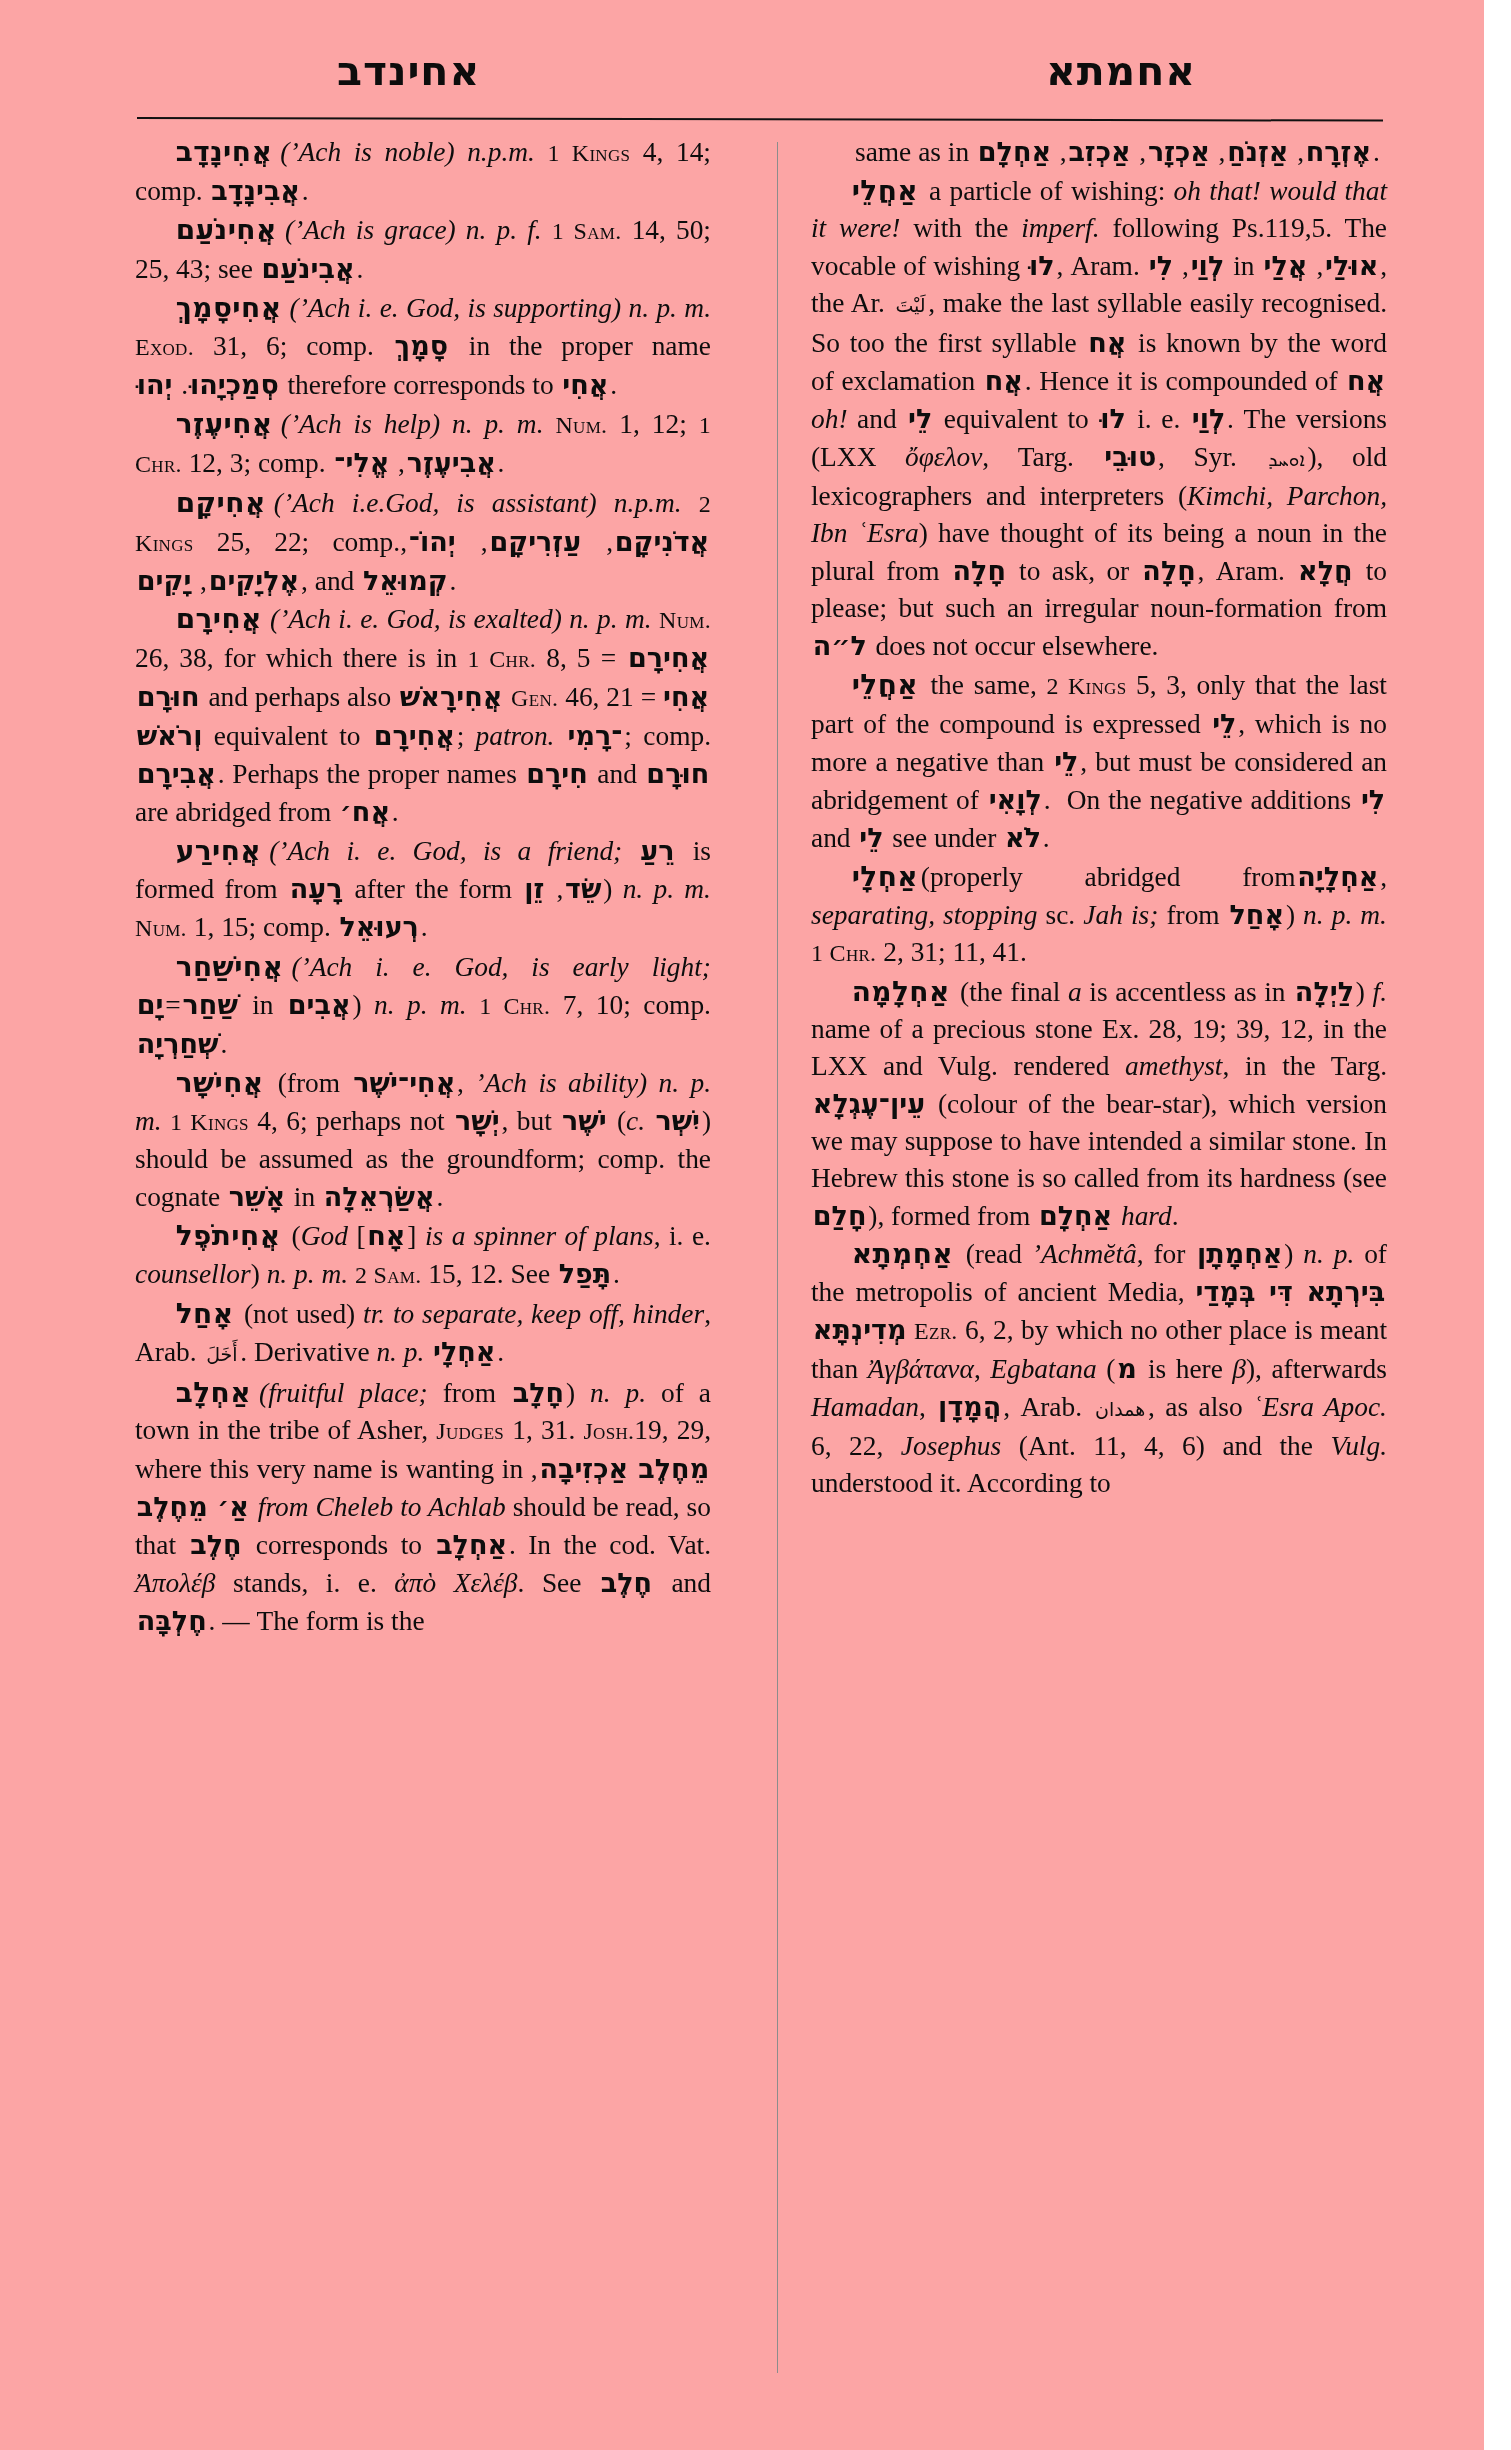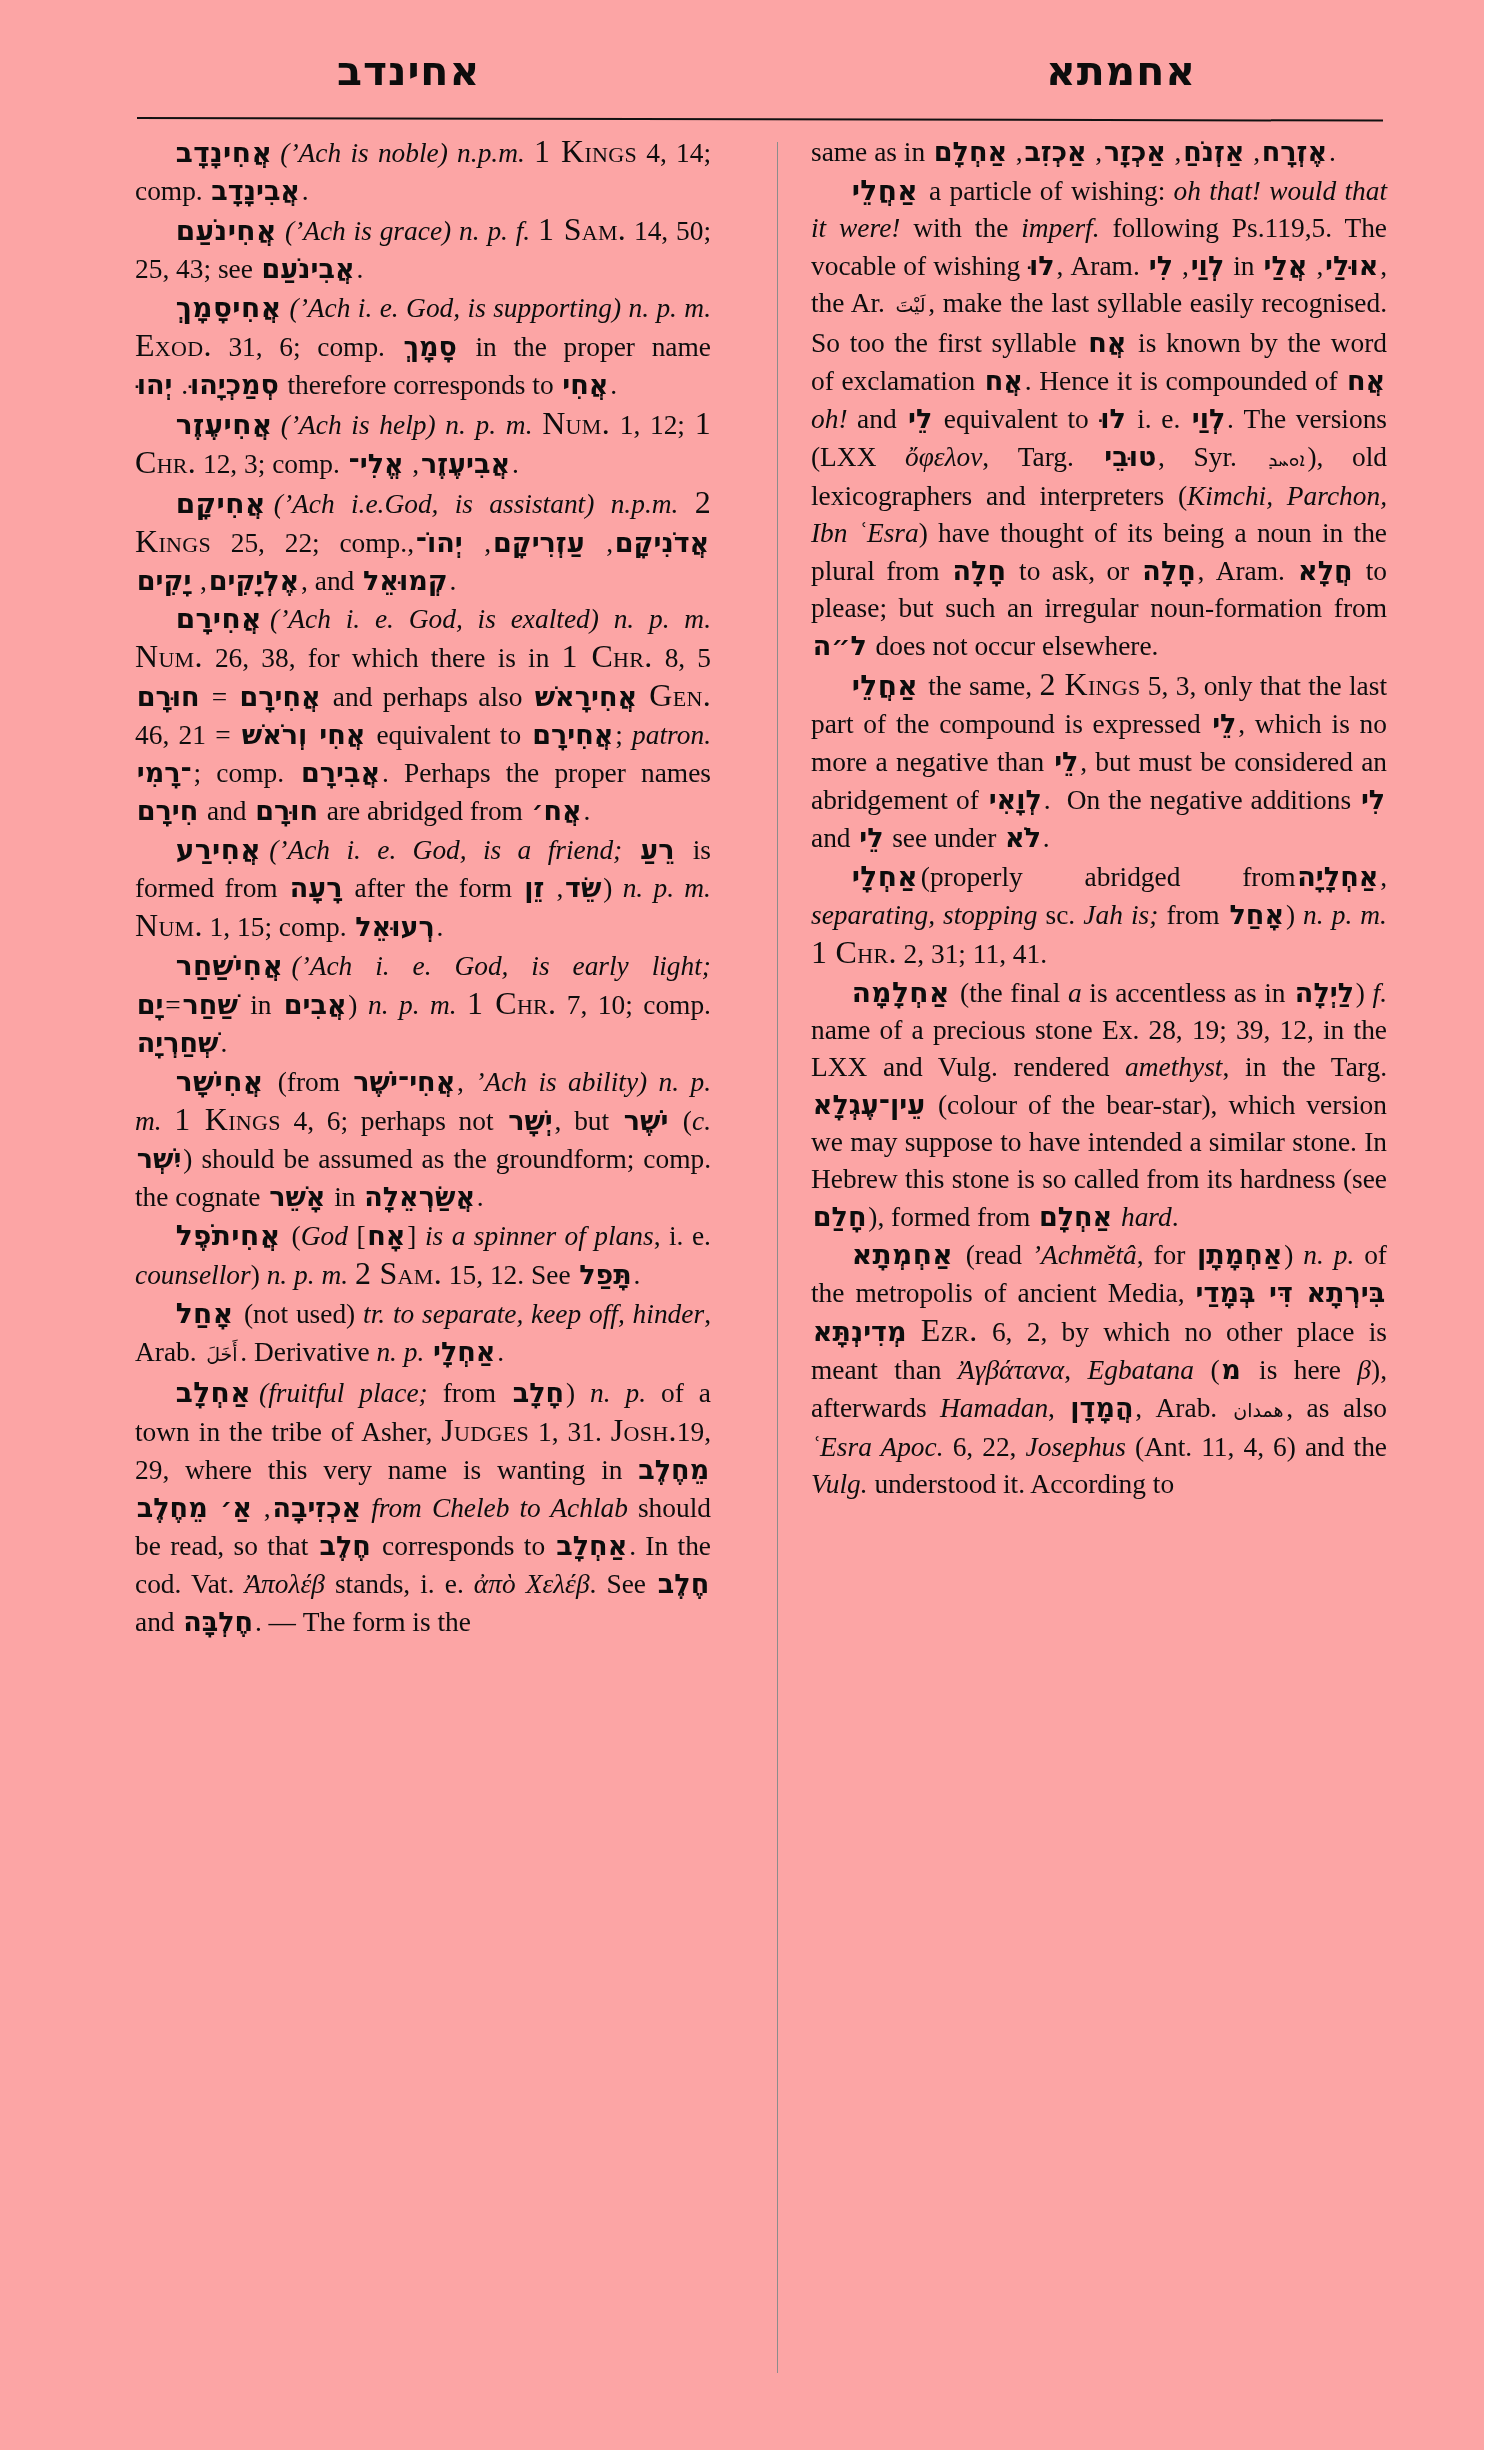--- a/index.html
+++ b/index.html
@@ -54,21 +54,21 @@
   
   .entry{
     margin:0 0 0.9px 0;
     font-size:27.4px;
     line-height:37px;
     text-align:justify;
     text-justify:inter-word;
     hyphens:none;
     text-indent:38px;
   }
-  .entry.cont{text-indent:0;}
+  .entry.cont{text-indent:0;margin-left:44px;}
   .hw{
     font-family:"DejaVu Sans","Liberation Sans",sans-serif;
     font-size:28px;font-weight:700;
     direction:rtl;unicode-bidi:embed;
     letter-spacing:0.4px;
     padding:0 2.7px;
   }
   .heb{
     font-family:"DejaVu Sans","Liberation Sans",sans-serif;
     font-size:27px;font-weight:700;
@@ -78,21 +78,21 @@
   .arb{
     font-family:"DejaVu Sans","Liberation Sans",sans-serif;
     font-size:19px;
     direction:rtl;unicode-bidi:embed;
     padding:0 2.7px;
   }
   .grk{font-family:"Liberation Serif",serif;font-style:italic;}
   .it{font-style:italic;}
   .sc{
     font-variant:small-caps;
-    font-size:32px;
+    font-size:24px;
     letter-spacing:0.3px;
   }
   .nb{white-space:nowrap;}
 </style>
 </head>
 <body>
 
 <div class="page">
 
   <div class="header">

